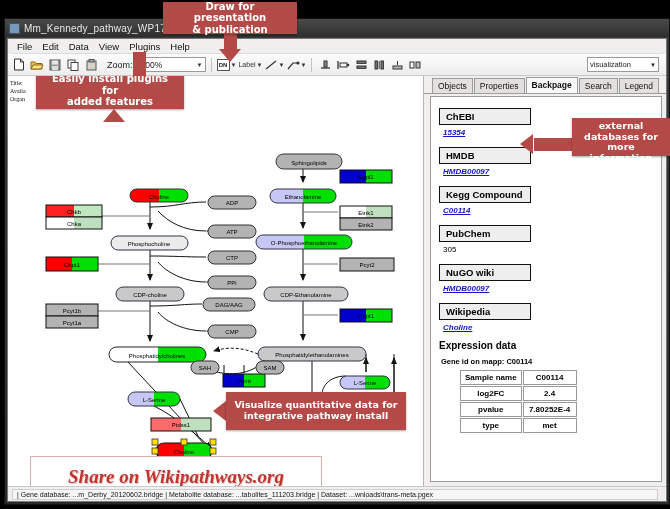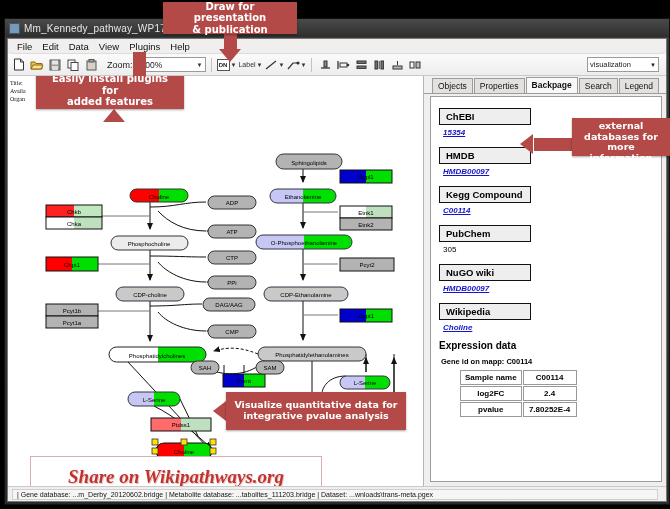--- a/index.html
+++ b/index.html
@@ -507,21 +507,21 @@
         </svg>
 
         <div class="callout" id="co-plugins" style="left:28px;top:-4px;width:148px;height:37px;font-size:10px;">
           <span style="white-space:pre-line;">Easily install plugins for
 added features</span>
         </div>
         <div class="arrow-up" style="left:95px;top:33px;"></div>
 
         <div class="callout" id="co-visualize" style="left:218px;top:316px;width:180px;height:38px;font-size:9.5px;">
           <span style="white-space:pre-line;">Visualize quantitative data  for
-integrative pvalue analysis</span>
+integrative pathway install</span>
         </div>
         <div class="arrow-left" style="left:205px;top:325px;"></div>
 
         <div id="share-box" style="top:380px;">
           <span>Share on Wikipathways.org</span>
         </div>
       </div>
 
       <div id="side-panel">
         <div id="tabstrip">
@@ -562,20 +562,24 @@
                 <td>C00114</td>
               </tr>
               <tr>
                 <td>log2FC</td>
                 <td>2.4</td>
               </tr>
               <tr>
                 <td>pvalue</td>
                 <td>7.80252E-4</td>
               </tr>
+              <tr>
+                <td>type</td>
+                <td>met</td>
+              </tr>
             </tbody>
               </table>
           </div>
         </div>
       </div>
     </div>
 
     <div id="statusbar">
       <div class="sb-inner">| Gene database: ...m_Derby_20120602.bridge | Metabolite database: ...tabolites_111203.bridge | Dataset: ...wnloads\trans-meta.pgex</div>
     </div>

